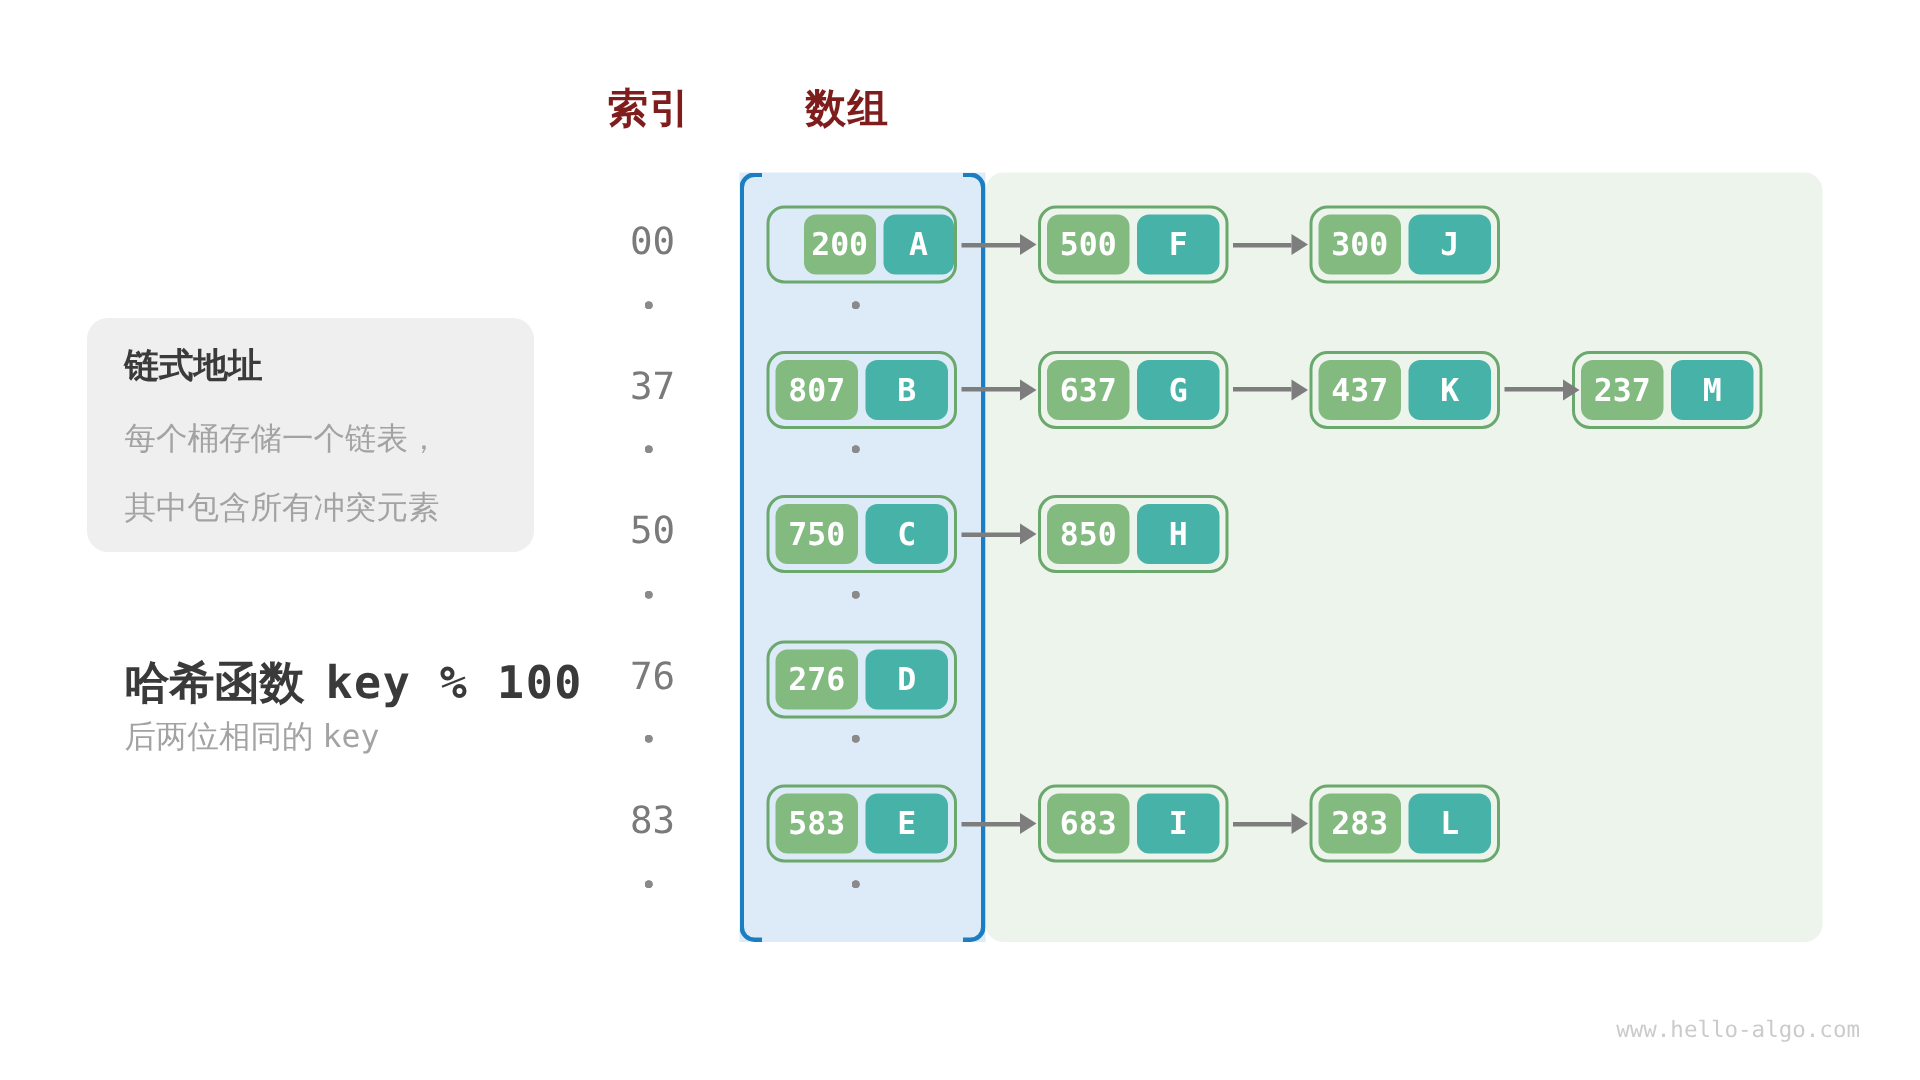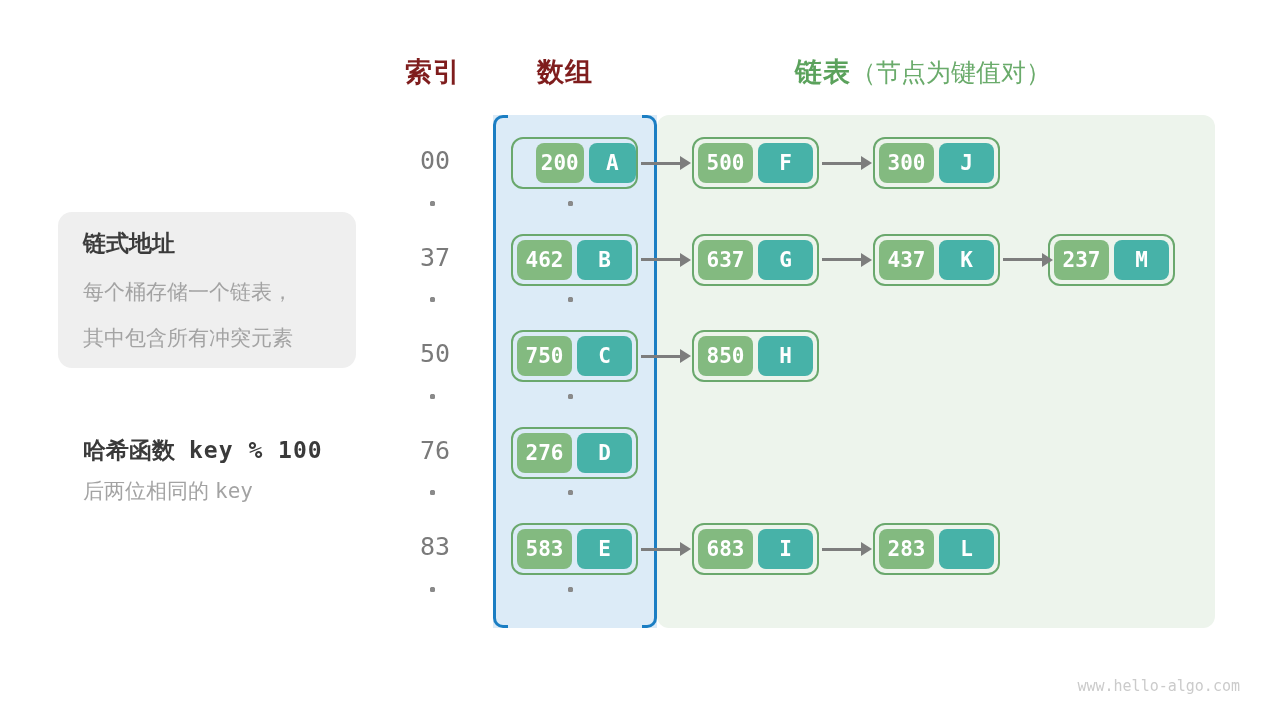--- a/index.html
+++ b/index.html
@@ -79,21 +79,21 @@
   }
 
   
   #info-box {
     left: 58px; top: 212px; width: 298px; height: 156px;
     background: #efefef; border-radius: 14px; z-index: 1;
   }
   #info-title { left: 83px; top: 228px; font-size: 23px; font-weight: 700; color: #3b3b3b; z-index: 2; }
   .info-line { left: 83px; font-size: 21px; color: #a3a3a3; z-index: 2; white-space: nowrap; }
 
-  #hash-title { left: 83px; top: 435px; font-size: 23px; font-weight: 700; color: #3a3a3a; white-space: nowrap; }
+  #hash-title { left: 83px; top: 435px; font-size: 30px; font-weight: 700; color: #3a3a3a; white-space: nowrap; }
   #hash-title .code {
     font-family: "DejaVu Sans Mono", "Liberation Mono", monospace;
     font-weight: 700; margin-left: 14px; letter-spacing: 1px;
   }
   .hash-line { left: 83px; font-size: 21px; color: #a3a3a3; white-space: nowrap; }
   .hash-line .code { font-family: "DejaVu Sans Mono", "Liberation Mono", monospace; margin-left: 6px; }
 
   
   #watermark {
     right: 40px; top: 677px;
@@ -101,23 +101,20 @@
     font-size: 15px; color: #cbcbcb; z-index: 1;
   }
 </style>
 </head>
 <body>
 
 <div id="page">
 
   <div class="abs col-header" style="left:405px; top:54px;">索引</div>
   <div class="abs col-header" style="left:537px; top:54px;">数组</div>
-  <div class="abs col-header green" style="left:795px; top:54px;">
-    <span>链表</span><span class="list-note">（节点为键值对）</span>
-  </div>
 
   <div class="abs" id="list-panel"></div>
   <div class="abs" id="array-panel"></div>
   <div class="abs bracket left"></div>
   <div class="abs bracket right"></div>
 
   <div id="diagram">
       <div class="idx-label" style="left: 400px; top: 146px; position: absolute;">00</div>
       <div class="pair" style="left: 511px; top: 137px; position: absolute; padding-left: 23px;">
         <div class="cell key" style="position: relative;">200</div>
@@ -138,21 +135,21 @@
         <div class="dot" style="position: absolute;"></div>
         <div class="dot" style="position: absolute;"></div>
       </div>
       <div class="dots" style="left: 570px; top: 200.5px; position: absolute;">
         <div class="dot" style="position: absolute;"></div>
         <div class="dot" style="position: absolute;"></div>
         <div class="dot" style="position: absolute;"></div>
       </div>
       <div class="idx-label" style="left: 400px; top: 242.5px; position: absolute;">37</div>
       <div class="pair" style="left: 511px; top: 233.5px; position: absolute;">
-        <div class="cell key" style="position: relative;">462</div>
+        <div class="cell key" style="position: relative;">807</div>
         <div class="cell val" style="position: relative;">B</div>
       </div>
       <div class="pair" style="left: 692px; top: 233.5px; position: absolute;">
         <div class="cell key" style="position: relative;">637</div>
         <div class="cell val" style="position: relative;">G</div>
       </div>
       <div class="arrow" style="left: 641px; top: 258px; position: absolute;"></div>
       <div class="pair" style="left: 873px; top: 233.5px; position: absolute;">
         <div class="cell key" style="position: relative;">437</div>
         <div class="cell val" style="position: relative;">K</div>

